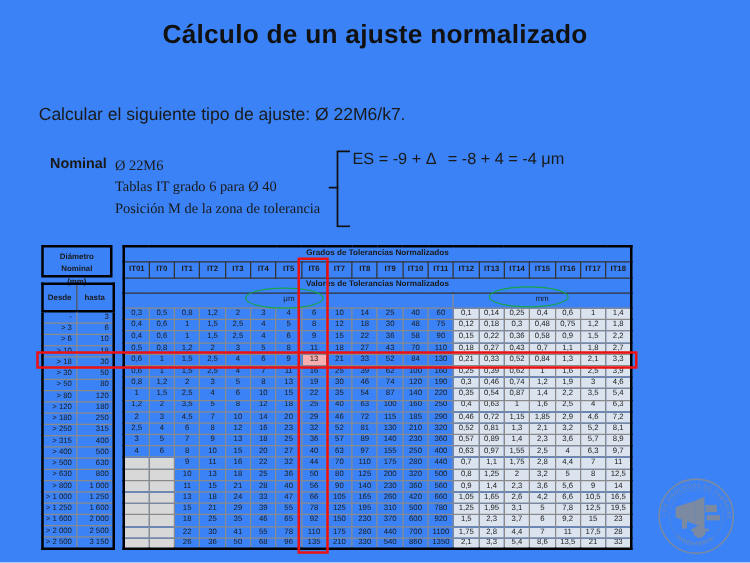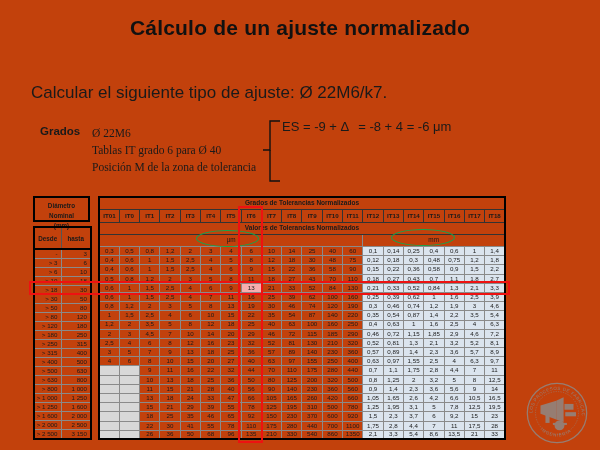--- a/index.html
+++ b/index.html
@@ -1,24 +1,24 @@
 <!DOCTYPE html>
 <html><head>
 <meta charset="utf-8">
 <style>
   html,body{margin:0;padding:0;background:#ffffff;}
   .slide{
-    position:relative;width:600px;height:450px;background:#c2410c;overflow:hidden;
+    position:relative;width:600px;height:450px;background:#3b82f6;overflow:hidden;
     font-family:"Liberation Sans", sans-serif;color:#1a1a1a;
   }
   .title{
     position:absolute;left:0;top:16px;width:600px;text-align:center;
     font-size:21px;font-weight:bold;letter-spacing:0.2px;color:#111;
   }
-  .subtitle{position:absolute;left:31px;top:83px;font-size:17px;}
+  .subtitle{position:absolute;left:31px;top:83px;font-size:14px;}
   .agujero-label{position:absolute;left:40px;top:125px;font-size:11.5px;font-weight:bold;}
   .agujero-lines{position:absolute;left:92px;top:125px;font-size:11.5px;line-height:17px;font-family:Liberation Serif, serif;}
   .formula{position:absolute;left:282px;top:119px;font-size:13px;white-space:pre;}
   .brace{position:absolute;left:260px;top:120px;}
 
   
   .corner-box{
     position:absolute;left:33px;top:196px;width:57px;height:26px;border:2px solid #000;
     box-sizing:border-box;font-size:6.3px;font-weight:bold;text-align:center;line-height:1.55;
     padding-top:3px;
@@ -64,33 +64,33 @@
 </style>
 </head>
 <body>
 
 <div class="slide">
 
   <div class="title">Cálculo de un ajuste normalizado</div>
 
   <div class="subtitle">Calcular el siguiente tipo de ajuste: Ø 22M6/k7.</div>
 
-  <div class="agujero-label">Grados</div>
+  <div class="agujero-label">Nominal</div>
   <div class="agujero-lines">
     <div>Ø 22M6</div>
     <div>Tablas IT grado 6 para Ø 40</div>
     <div>Posición M de la zona de tolerancia</div>
   </div>
 
   <svg class="brace" width="26" height="62" viewBox="0 0 26 62">
     <polyline points="20,1 10,1 10,30 3,30" fill="none" stroke="#111" stroke-width="1.4"></polyline>
     <polyline points="10,30 10,61 20,61" fill="none" stroke="#111" stroke-width="1.4"></polyline>
   </svg>
 
-  <div class="formula"><span>ES = -9 + Δ</span><span style="display:inline-block;width:9px"></span><span>= -8 + 4 = -6 μm</span></div>
+  <div class="formula"><span>ES = -9 + Δ</span><span style="display:inline-block;width:9px"></span><span>= -8 + 4 = -4 μm</span></div>
 
   <div class="corner-box">
     <div>Diámetro Nominal</div>
     <div>(mm)</div>
   </div>
 
   <table class="range-table">
     <colgroup>
         <col style="width:27px">
         <col style="width:30px">

